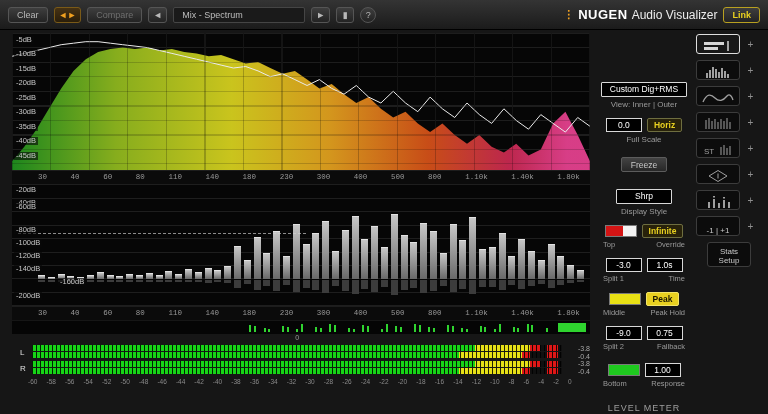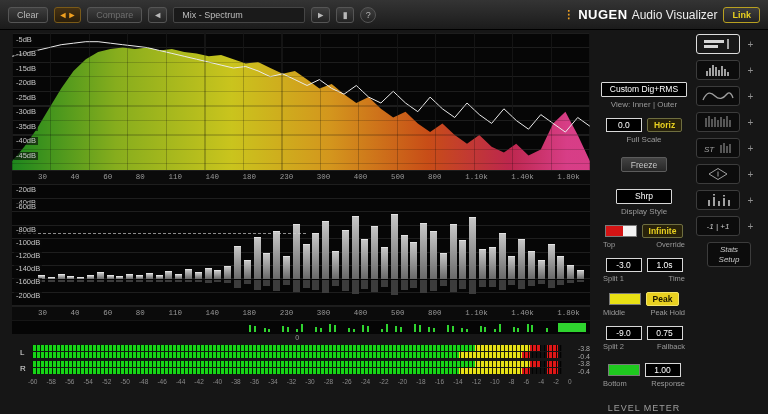--- a/index.html
+++ b/index.html
@@ -63,21 +63,21 @@
   .sw-red{flex:1.4;background:#d41414;}
   .sw-white{flex:1;background:#f2f2f2;}
   .swatch.sol-yellow{background:#e8e014;}
   .swatch.sol-green{background:#1fc81f;}
   .lbls{display:flex;justify-content:space-between;width:82px;color:#9a9a9a;font-size:7.5px;margin-top:2px;}
   .lm-title{color:#9e9e9e;font-size:9px;letter-spacing:1px;margin-top:15px;}
 
   
   .side{position:absolute;left:696px;top:34px;width:70px;}
   .srow{display:flex;align-items:center;gap:4px;margin-bottom:6px;}
-  .sbtn{width:44px;height:20px;background:#0c0c0c;border:1px solid #3c3c3c;border-radius:3px;display:flex;align-items:center;justify-content:center;padding:0;font-style:italic;}
+  .sbtn{width:44px;height:20px;background:#0c0c0c;border:1px solid #3c3c3c;border-radius:3px;display:flex;align-items:flex-end;justify-content:center;padding:0;}
   .sbtn.sel{border-color:#dedede;background:#181818;}
   .sbtn svg{display:block;}
   .plus{width:13px;height:13px;background:none;border:none;color:#8f8f8f;font-size:10px;line-height:13px;padding:0;}
   .sbtn.txt{color:#c8c8c8;font-size:8px;}
   .sbtn.stats{height:25px;color:#c8c8c8;font-size:8px;line-height:1.2;white-space:pre-line;margin-left:11px;}
 </style>
 </head>
 <body>
 
 <div class="app">
@@ -264,21 +264,21 @@
         </div>
       <div class="dash-line"></div>
       <div class="db-labels" id="hist-db-labels">
           <span style="top: 2px;">-20dB</span>
           <span style="top: 15.2px;">-40dB</span>
           <span style="top: 19px;">-60dB</span>
           <span style="top: 41.6px;">-80dB</span>
           <span style="top: 54.8px;">-100dB</span>
           <span style="top: 68px;">-120dB</span>
           <span style="top: 81.2px;">-140dB</span>
-          <span style="top: 94.4px;">-160dB</span>
+          <span style="top: 94.4px; margin-left: 44px;">-160dB</span>
           <span style="top: 107.6px;">-200dB</span>
         </div>
     </div>
     <div class="freq-axis" id="freq-axis-2">
         <span>30</span>
         <span>40</span>
         <span>60</span>
         <span>80</span>
         <span>110</span>
         <span>140</span>

